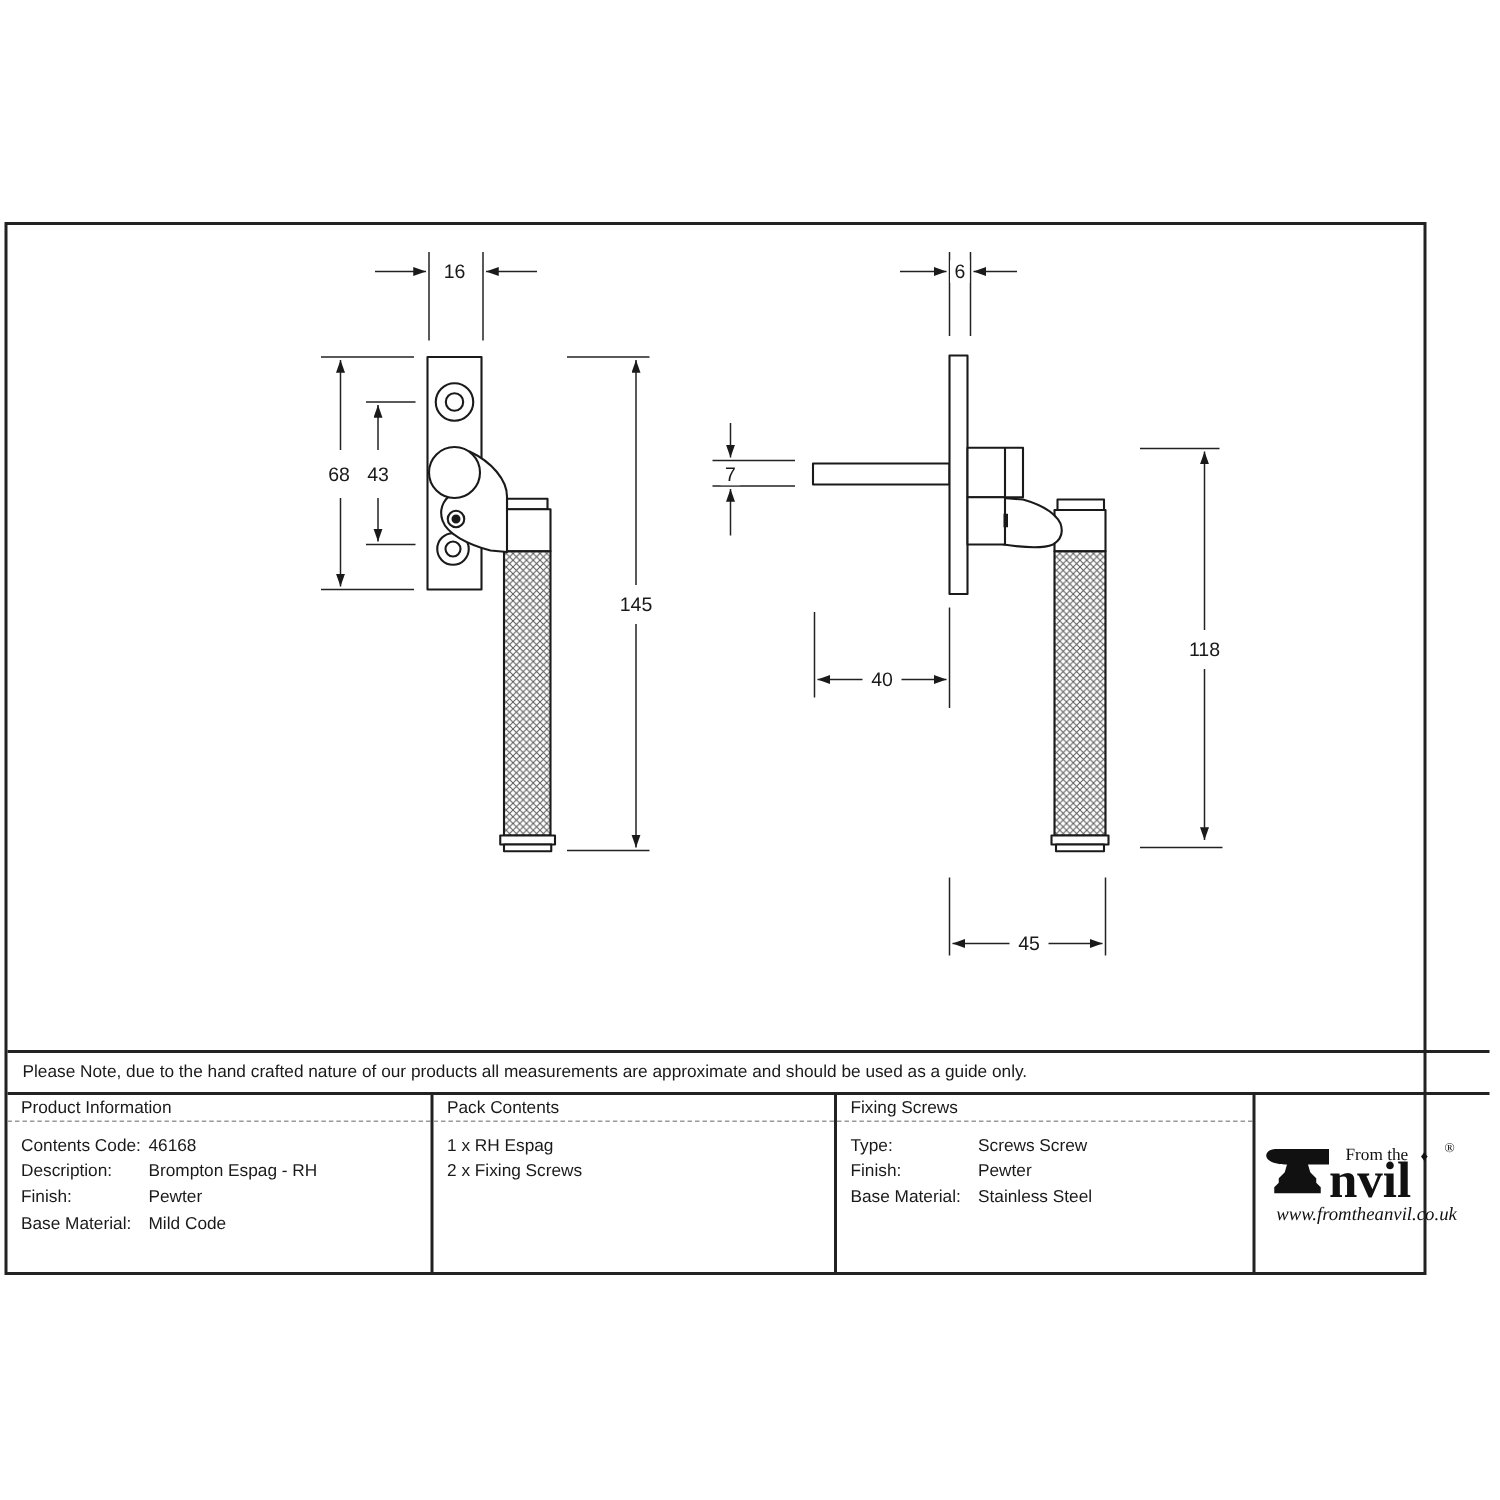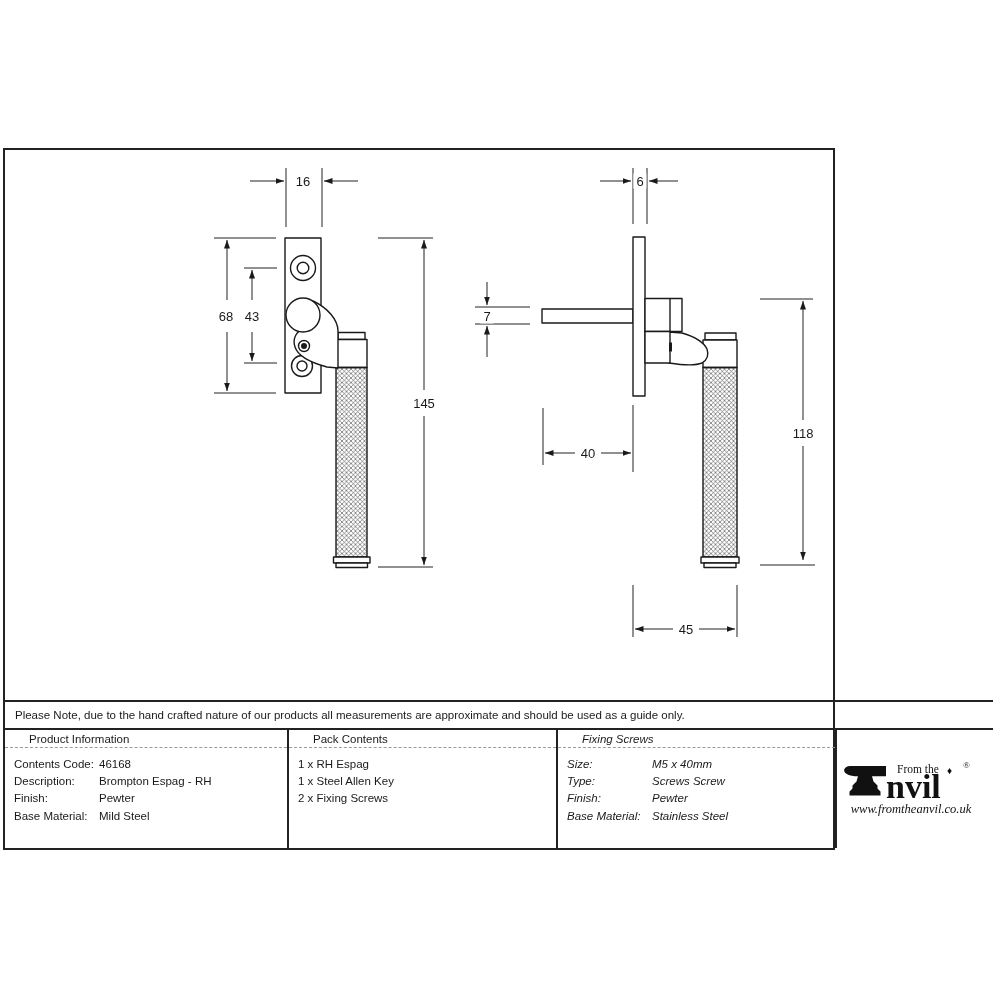--- a/index.html
+++ b/index.html
@@ -1,21 +1,21 @@
 <!DOCTYPE html>
 <html><head>
 <meta charset="utf-8">
 <style>
   html,body{margin:0;padding:0;}
   body{
     width:1000px;height:1000px;position:relative;background:#fff;
     font-family:"Liberation Sans", sans-serif;color:#1a1a1a;overflow:hidden;
   }
   .frame{
-    position:absolute;left:3px;top:148px;width:832px;height:702px;
+    position:absolute;left:3px;top:148px;width:948px;height:702px;
     border:2px solid #222;box-sizing:border-box;background:#fff;
   }
   svg.drawing{position:absolute;left:0;top:0;width:1000px;height:1000px;}
   .dim-label{
     position:absolute;transform:translate(-50%,-50%);
     background:#fff;padding:0 3px;font-size:13px;line-height:15px;color:#1a1a1a;
     white-space:nowrap;
     text-align:right;
   }
   .note-bar{
@@ -24,24 +24,24 @@
     display:flex;align-items:center;padding-left:10px;font-size:11.5px;
   }
   .spec-table{
     position:absolute;left:0;top:580px;width:988px;height:118px;
     display:flex;box-sizing:border-box;
   }
   .col{box-sizing:border-box;height:100%;}
   .col.b-left{border-left:2px solid #222;}
   .col-1{width:282px;}
   .col-2{width:269px;}
-  .col-3{width:279px;font-style:italic;}
+  .col-3{width:279px;}
   .col-4{flex:1;display:flex;align-items:center;justify-content:center;}
   .cell-header{
-    height:18px;line-height:18px;padding-left:24px;font-size:11.5px;
+    height:18px;line-height:18px;padding-left:9px;font-size:11.5px;
     border-bottom:1px dashed #9a9a9a;box-sizing:border-box;
   }
   .cell-body{padding:8px 0 0 9px;font-size:11.5px;}
   .kv-row{display:flex;line-height:17.2px;}
   .kv-row .lbl{width:85px;flex:none;}
   .list-row{line-height:17.2px;}
   .logo-box{width:148px;height:64px;}
 </style>
 </head>
 <body>
@@ -64,41 +64,36 @@
         <div class="kv-row">
           <span class="lbl">Description:</span>
           <span class="val">Brompton Espag - RH</span>
         </div>
         <div class="kv-row">
           <span class="lbl">Finish:</span>
           <span class="val">Pewter</span>
         </div>
         <div class="kv-row">
           <span class="lbl">Base Material:</span>
-          <span class="val">Mild Steel</span>
+          <span class="val">Mild Code</span>
         </div>
       </div>
     </div>
 
     <div class="col col-2 b-left">
       <div class="cell-header">Pack Contents</div>
       <div class="cell-body">
         <div class="list-row">1 x RH Espag</div>
-        <div class="list-row">1 x Steel Allen Key</div>
         <div class="list-row">2 x Fixing Screws</div>
       </div>
     </div>
 
     <div class="col col-3 b-left">
       <div class="cell-header">Fixing Screws</div>
       <div class="cell-body">
-        <div class="kv-row">
-          <span class="lbl">Size:</span>
-          <span class="val">M5 x 40mm</span>
-        </div>
         <div class="kv-row">
           <span class="lbl">Type:</span>
           <span class="val">Screws Screw</span>
         </div>
         <div class="kv-row">
           <span class="lbl">Finish:</span>
           <span class="val">Pewter</span>
         </div>
         <div class="kv-row">
           <span class="lbl">Base Material:</span>

